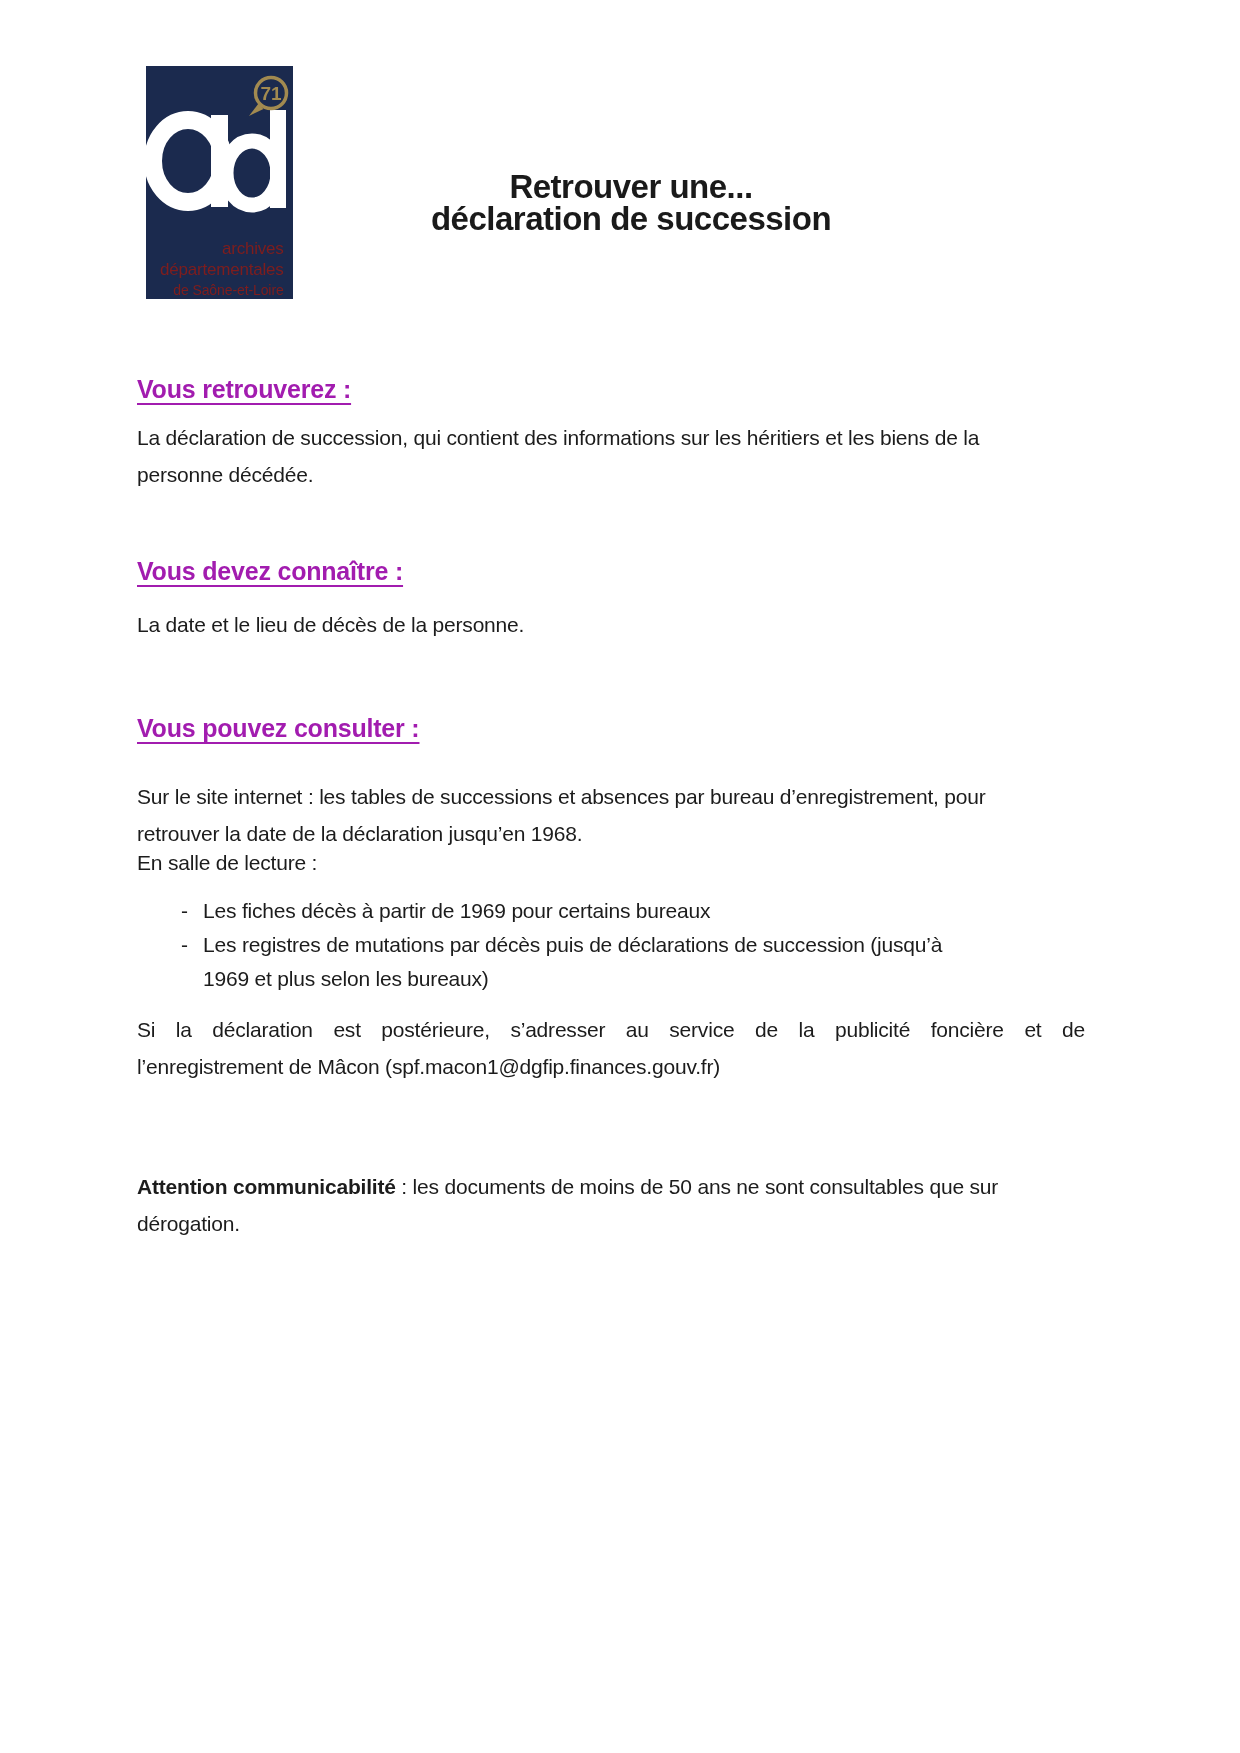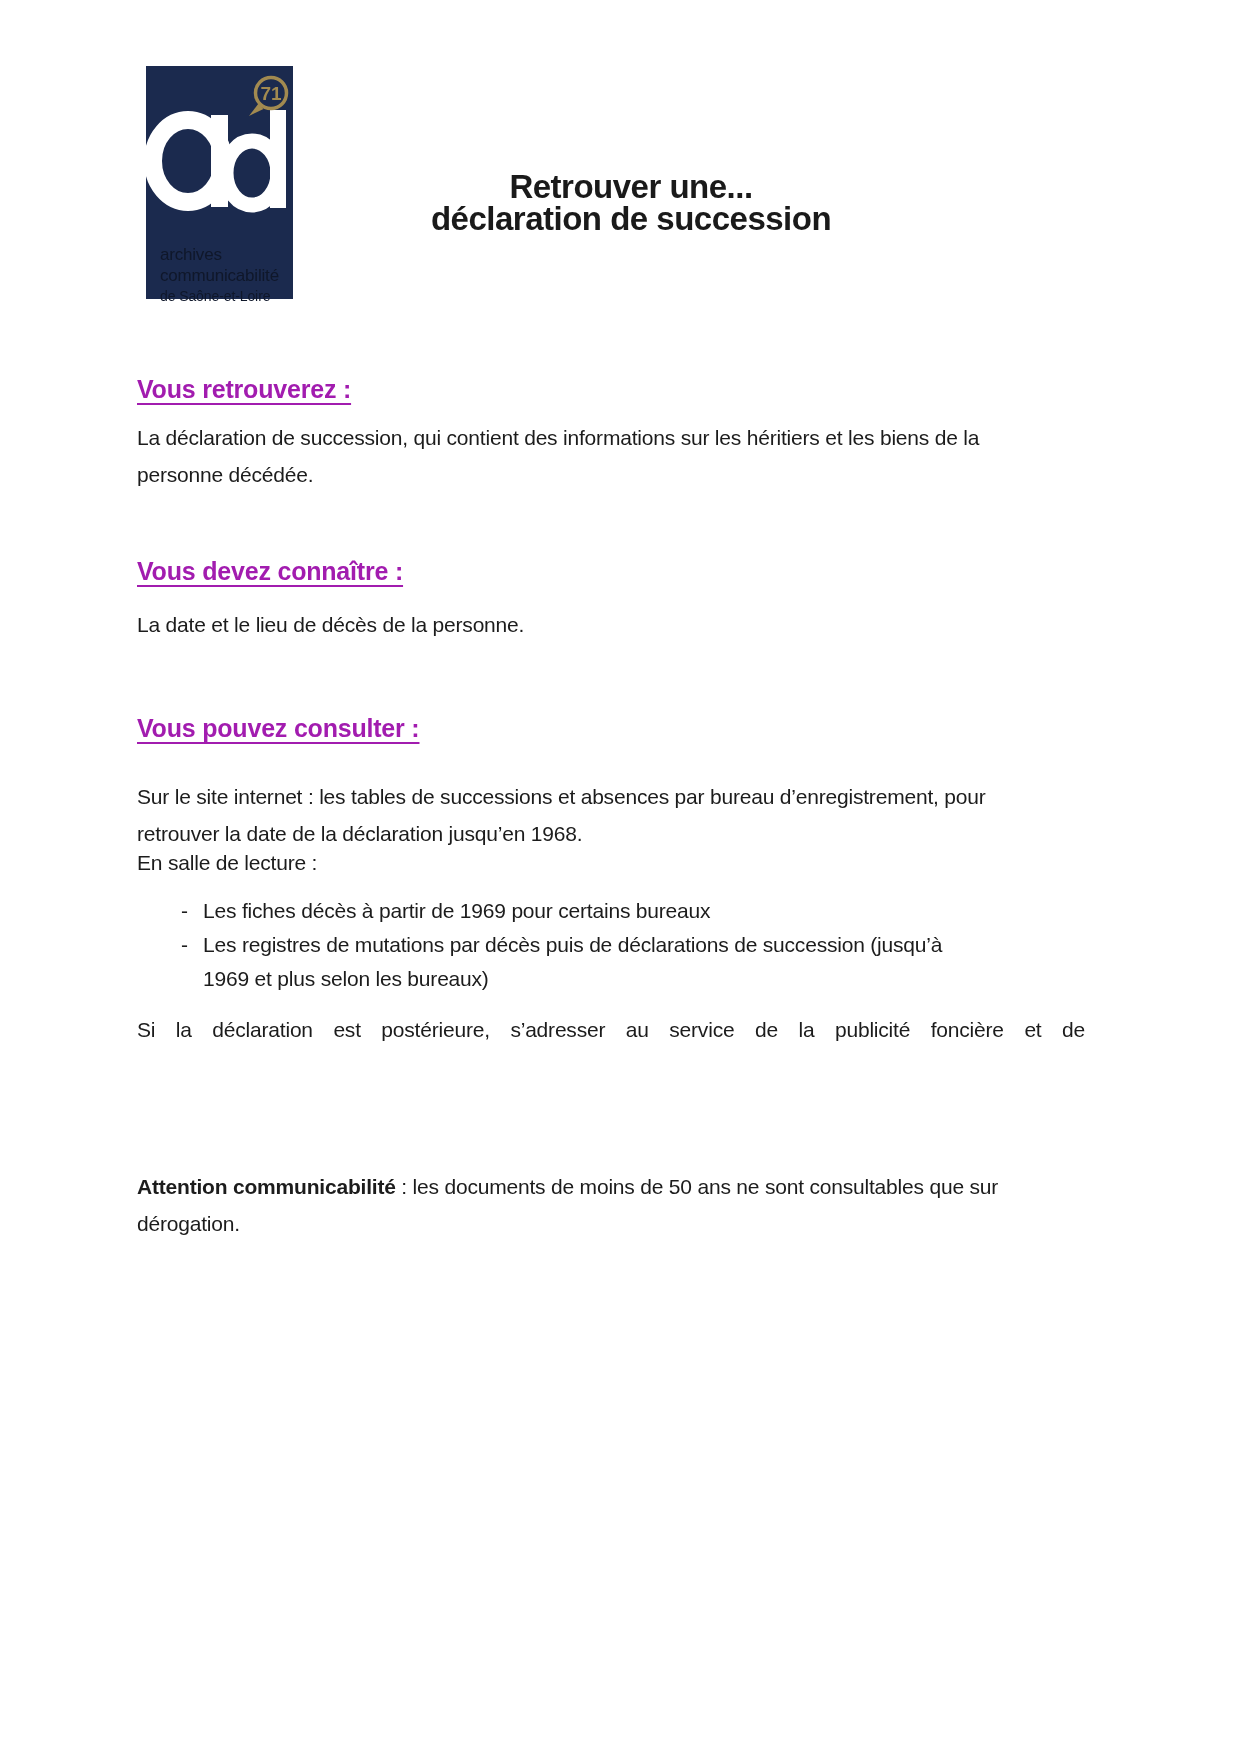--- a/index.html
+++ b/index.html
@@ -3,21 +3,21 @@
 <meta charset="utf-8">
 <style>
   html,body{margin:0;padding:0;background:#fff;}
   .page{
     position:relative;width:1240px;height:1338px;background:#ffffff;
     font-family:"Liberation Sans",sans-serif;color:#1c1c1c;overflow:hidden;
   }
   
   .logo{position:absolute;left:146px;top:66px;width:147px;height:233px;}
   .logo .bg{position:absolute;inset:0;}
-  .logo-text{position:absolute;left:14px;top:178px;color:#0f172a;}
+  .logo-text{position:absolute;left:14px;top:172px;color:#7f1d1d;text-align:right;}
   .lt1{font-size:17px;line-height:21px;letter-spacing:-0.2px;white-space:nowrap;}
   .lt2{font-size:14px;line-height:20px;letter-spacing:-0.1px;white-space:nowrap;}
   .sr{position:absolute;width:1px;height:1px;overflow:hidden;clip:rect(0 0 0 0);}
   
   .title{position:absolute;left:157px;width:948px;text-align:center;font-weight:bold;color:#1a1a1a;}
   .t1{position:absolute;left:0;right:0;top:143px;font-size:33px;line-height:40px;letter-spacing:-0.5px;margin-top:24px;}
   .t2{position:absolute;left:0;right:0;top:199px;font-size:33px;line-height:40px;letter-spacing:-0.5px;}
   
   .h{
     position:absolute;left:137px;width:948px;margin:0;
@@ -59,21 +59,21 @@
 
       <g>
         <circle cx="125" cy="27" r="15.5" fill="none" stroke="#a28a50" stroke-width="3.5"></circle>
         <path d="M 112.5 37.5 L 103 50 L 117.5 43 Z" fill="#a28a50"></path>
         <text x="125" y="34" text-anchor="middle" font-size="19" font-weight="bold" font-family="Liberation Sans, sans-serif" fill="#a28a50">71</text>
       </g>
     </svg>
     <span class="sr">ad</span>
     <div class="logo-text">
       <div class="lt1">archives</div>
-      <div class="lt1">communicabilité</div>
+      <div class="lt1">départementales</div>
       <div class="lt2">de Saône-et-Loire</div>
     </div>
   </div>
 
   <div class="title">
     <div class="t1">Retrouver une...</div>
     <div class="t2">déclaration de succession</div>
   </div>
 
   <h2 class="h h-retrouverez">Vous retrouverez :</h2>
@@ -103,20 +103,21 @@
     </div>
     <div class="li">
       <span class="dash">-</span>
       <div class="ln">Les registres de mutations par décès puis de déclarations de succession (jusqu’à</div>
       <div class="ln">1969 et plus selon les bureaux)</div>
     </div>
   </div>
 
   <div class="p p-posterieure">
     <div class="just">Si la déclaration est postérieure, s’adresser au service de la publicité foncière et de</div>
+    <div class="ln">l’enregistrement de Mâcon (spf.macon1@dgfip.finances.gouv.fr)</div>
   </div>
 
   <div class="p p-attention">
     <div class="ln"><span class="b">Attention communicabilité</span><span> : les documents de moins de 50 ans ne sont consultables que sur</span></div>
     <div class="ln">dérogation.</div>
   </div>
 
 </div>
 
 </body></html>

